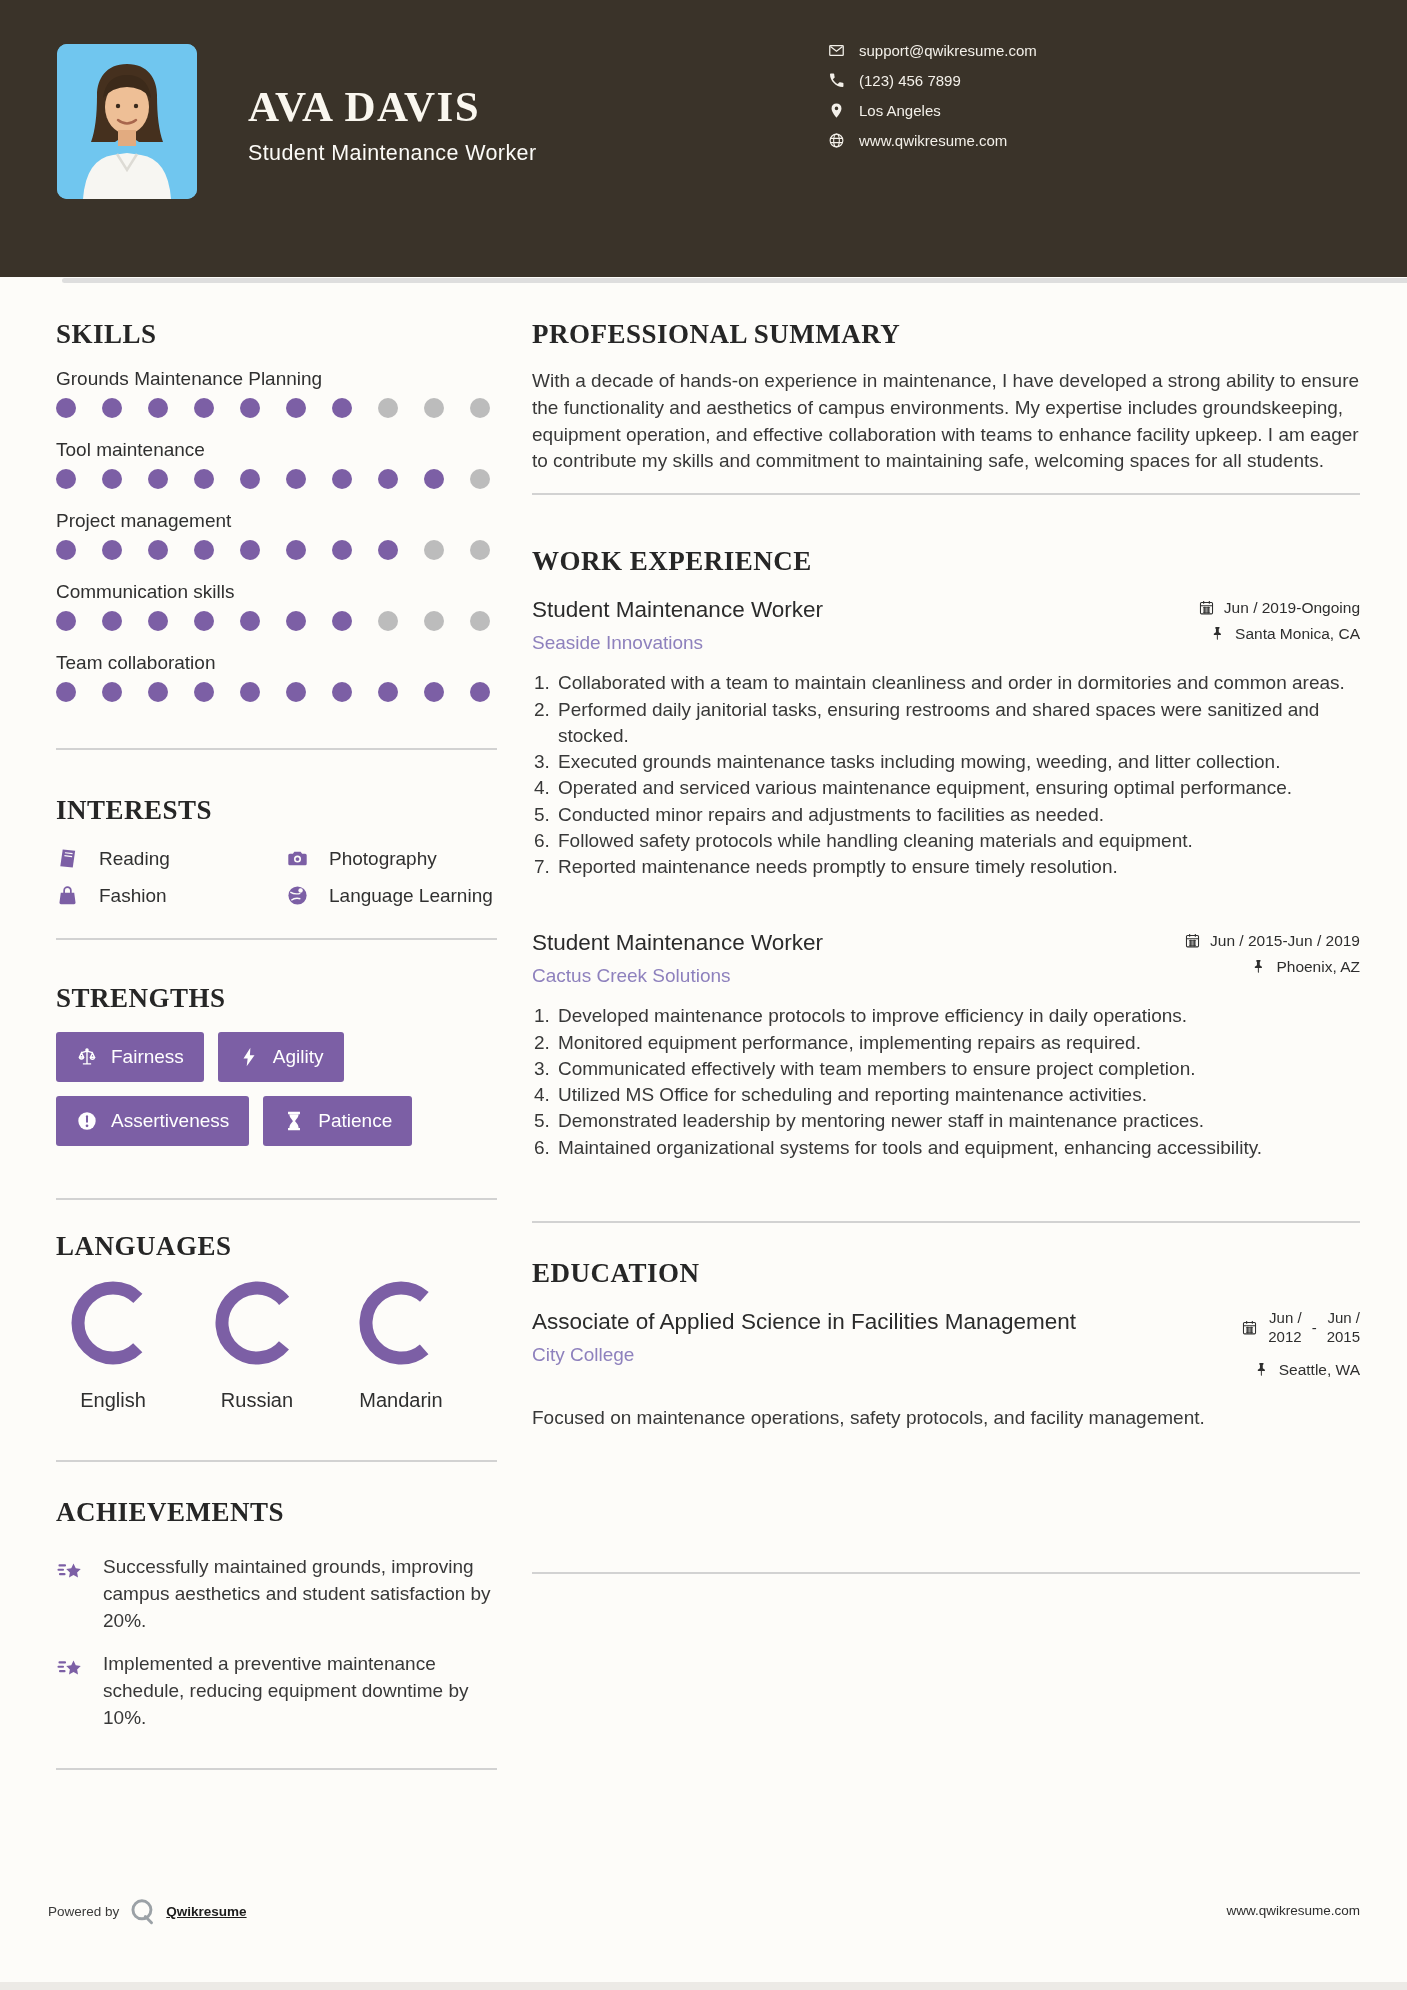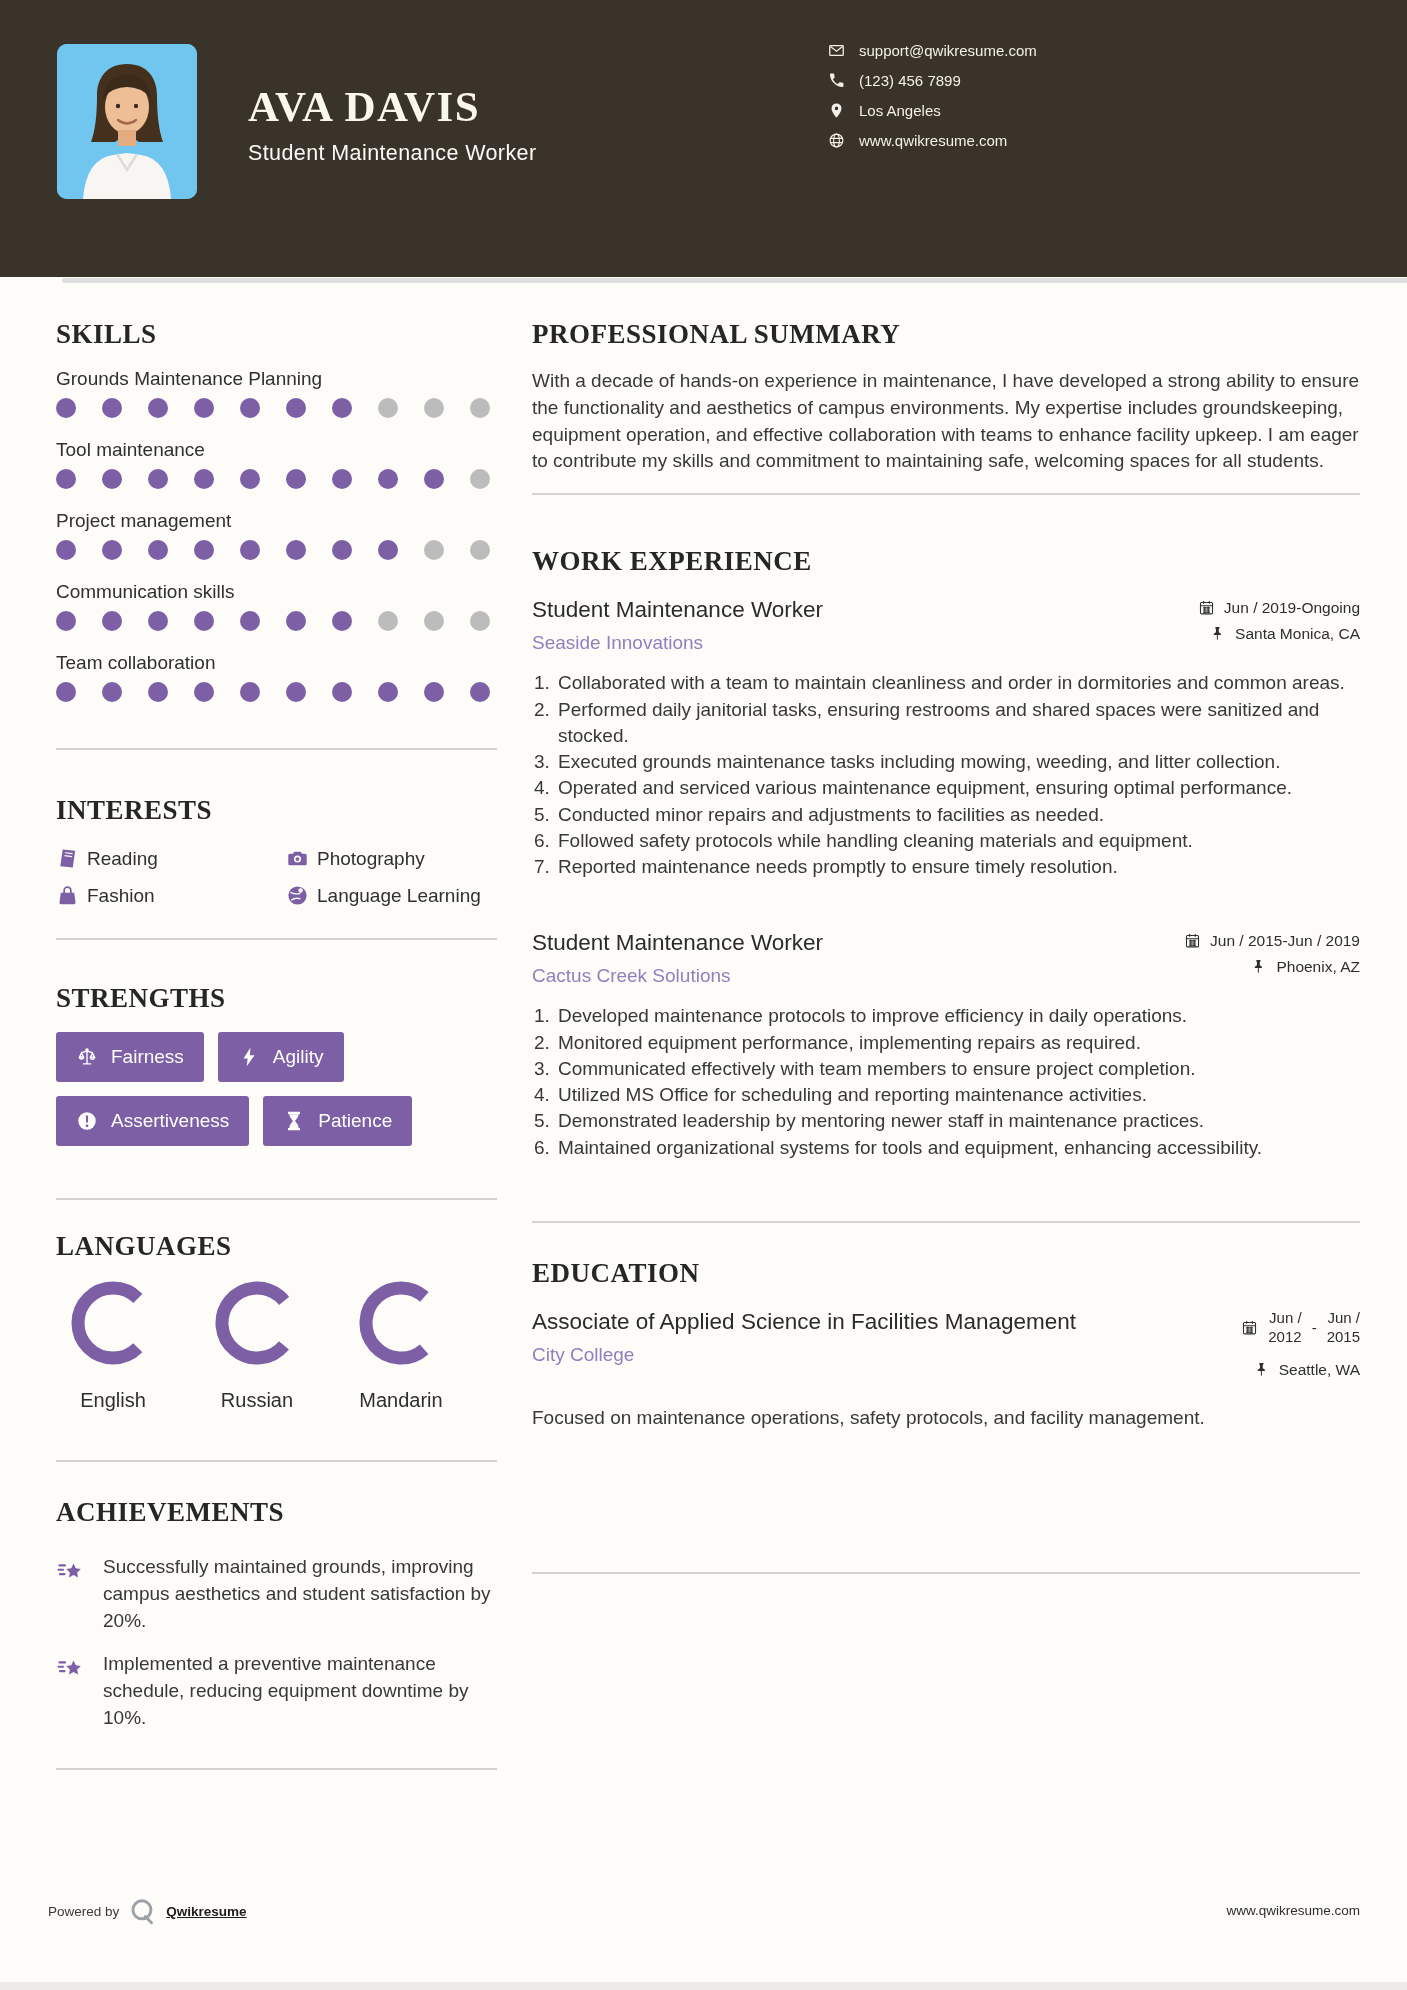--- a/index.html
+++ b/index.html
@@ -39,21 +39,21 @@
   
   .skill-row{margin-bottom:21px}
   .skill-label{font-size:19px;color:#303030;margin-bottom:6px}
   .dots{display:flex;justify-content:space-between;width:434px;padding-top:2px}
   .dot{width:20px;height:20px;border-radius:50%;background:var(--dot-empty)}
   .dot.on{background:var(--accent)}
   .divider-1{margin:46px 0 44px}
 
   
   .interests-grid{display:grid;grid-template-columns:206px 1fr;row-gap:10px;column-gap:24px}
-  .interest-item{display:flex;gap:8px;align-items:flex-start;font-size:19px;color:#303030;line-height:1.45}
+  .interest-item{display:flex;gap:20px;align-items:flex-start;font-size:19px;color:#303030;line-height:1.45}
   .interest-item .ico{width:23px;height:23px;color:var(--accent);margin-top:2px;flex:0 0 auto}
   .divider-2{margin:28px 0 42px}
 
   
   .strengths-wrap{display:flex;flex-wrap:wrap;gap:14px;margin-top:6px}
   .strength-btn{display:inline-flex;align-items:center;gap:13px;background:var(--accent);color:#fff;font-size:19px;padding:7px 20px;height:50px;border-radius:3px;border:0}
   .strength-btn .ico{width:22px;height:22px;color:#fff}
   .divider-3{margin:52px 0 30px}
 
   

